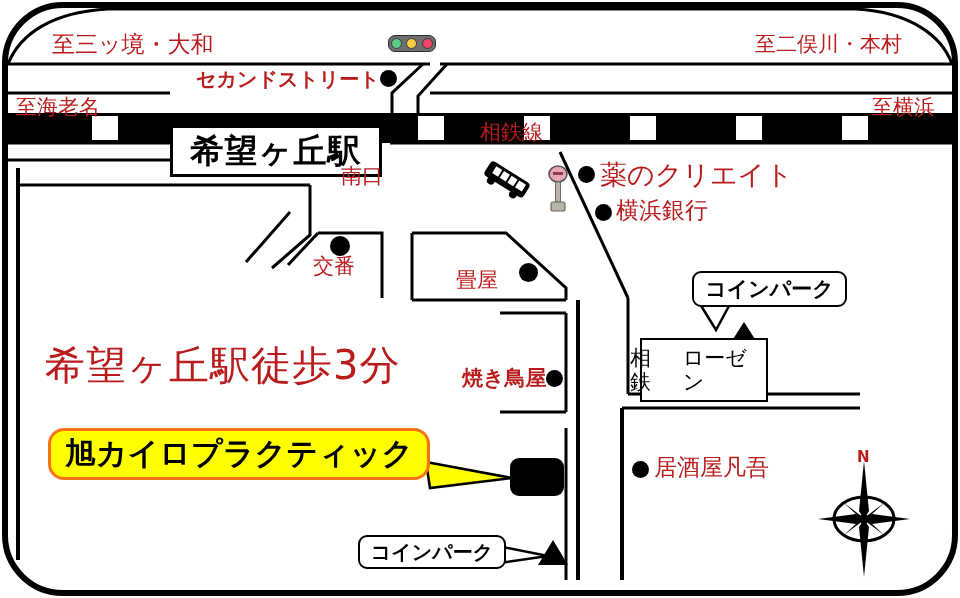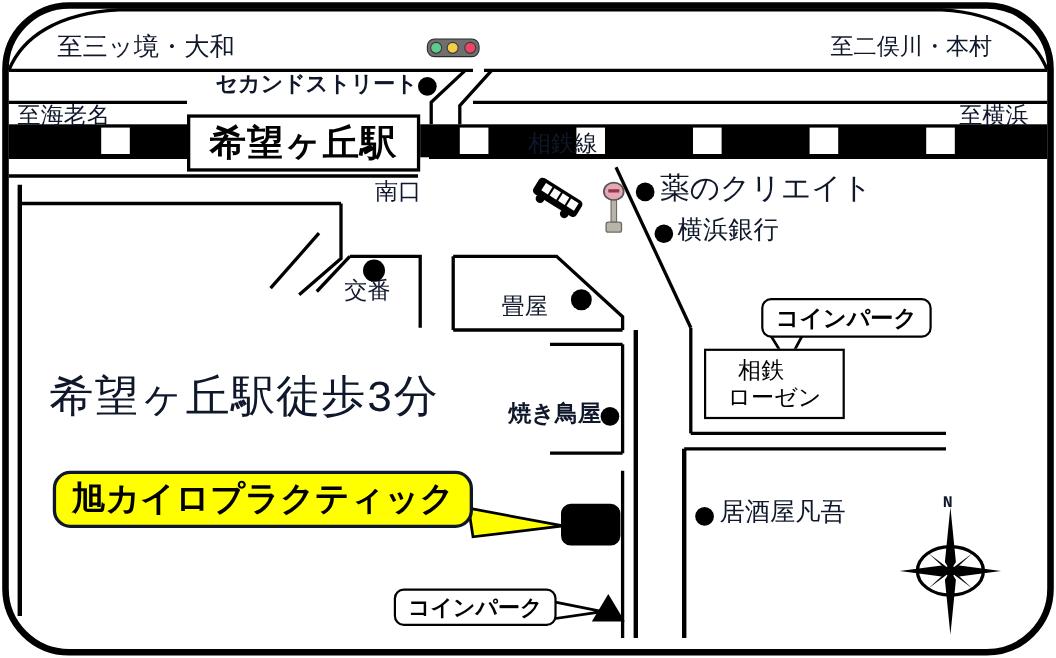--- a/index.html
+++ b/index.html
@@ -2,34 +2,35 @@
 <html><head>
 <meta charset="utf-8">
 <style>
   html,body{margin:0;padding:0;background:#fff;}
   body{font-family:"DejaVu Sans","Liberation Sans",sans-serif;}
   #map-root{
     position:relative;width:960px;height:598px;background:#ffffff;
     overflow:hidden;
   }
   #map-svg{position:absolute;left:0;top:0;width:960px;height:598px;}
-  .lbl{position:absolute;white-space:nowrap;color:#0f172a;line-height:1;font-family:Liberation Mono, monospace;}
+  .lbl{position:absolute;white-space:nowrap;color:#b91c1c;line-height:1;}
   .dot{position:absolute;background:#000;border-radius:50%;}
   
   .boxlabel{
     position:absolute;border:2.5px solid #000;background:#fff;
     display:flex;align-items:center;justify-content:center;
     box-sizing:border-box;
+    margin-top:21px;
   }
   .callout{
     position:absolute;border:2.5px solid #000;background:#fff;border-radius:9px;
     display:flex;align-items:center;justify-content:center;box-sizing:border-box;font-weight:bold;
   }
   .yellowbox{
-    position:absolute;background:#ffff00;border:3px solid #0f172a;border-radius:16px;
+    position:absolute;background:#ffff00;border:3px solid #f97316;border-radius:16px;
     display:flex;align-items:center;justify-content:center;box-sizing:border-box;
     font-weight:bold;
   }
   .tl-body{
     position:absolute;background:#6f6f6f;border:1.5px solid #2a2a2a;border-radius:7px;
     display:flex;align-items:center;justify-content:space-around;box-sizing:border-box;
   }
   .tl-lamp{width:9px;height:9px;border-radius:50%;border:1px solid #3a3a3a;}
 </style>
 </head>
@@ -169,21 +170,21 @@
   <div class="lbl" style="left:313px;top:256px;font-size:21px;">交番</div>
   <span class="dot" style="left:330px;top:236px;width:20px;height:20px;"></span>
 
   <div class="lbl" style="left:456px;top:270px;font-size:21px;">畳屋</div>
   <span class="dot" style="left:519px;top:263px;width:19px;height:19px;"></span>
 
   <div class="callout" style="left:692px;top:271px;width:155px;height:36px;">
     <span style="font-size:21px;">コインパーク</span>
   </div>
 
-  <div class="boxlabel" style="left:640px;top:317px;width:128px;height:64px;flex-direction:column;justify-content:center;">
+  <div class="boxlabel" style="left:640px;top:317px;width:128px;height:64px;flex-direction:row;justify-content:center;">
     <span style="font-size:21px;line-height:1.15;transform:translateX(-12px);">相鉄</span>
     <span style="font-size:21px;line-height:1.15;">ローゼン</span>
   </div>
 
   <div class="lbl" style="left:45px;top:325px;font-size:40px;letter-spacing:1px;margin-top:20px;">希望ヶ丘駅徒歩3分</div>
 
   <div class="lbl" style="left:462px;top:368px;font-size:21px;font-weight:bold;">焼き鳥屋</div>
   <span class="dot" style="left:546px;top:370px;width:17px;height:17px;"></span>
 
   <div class="yellowbox" style="left:48px;top:428px;width:382px;height:52px;">

